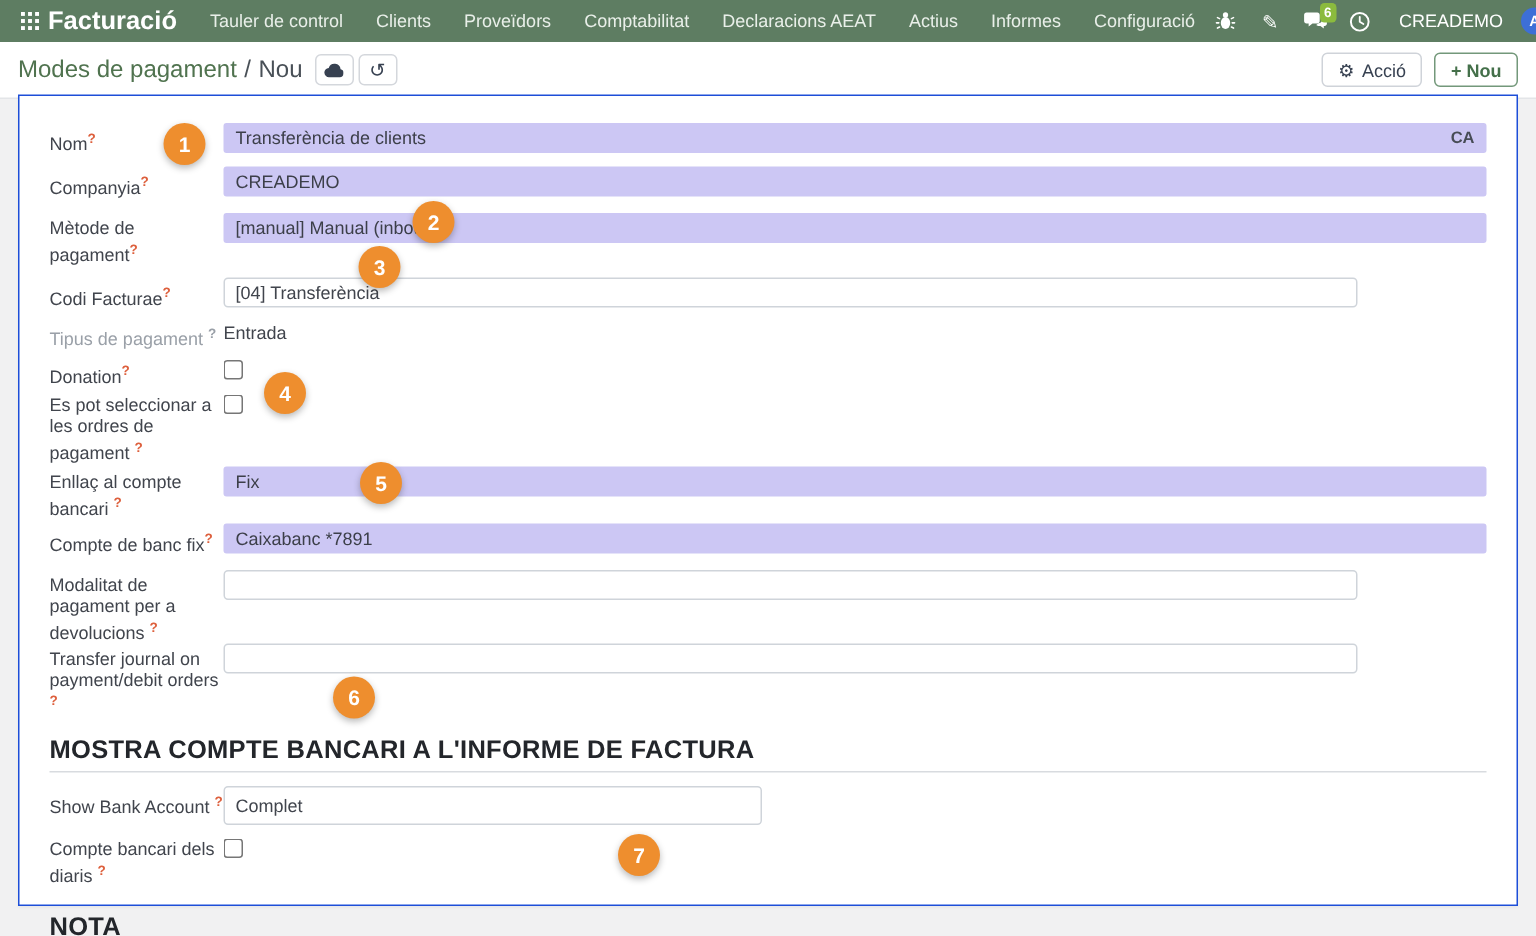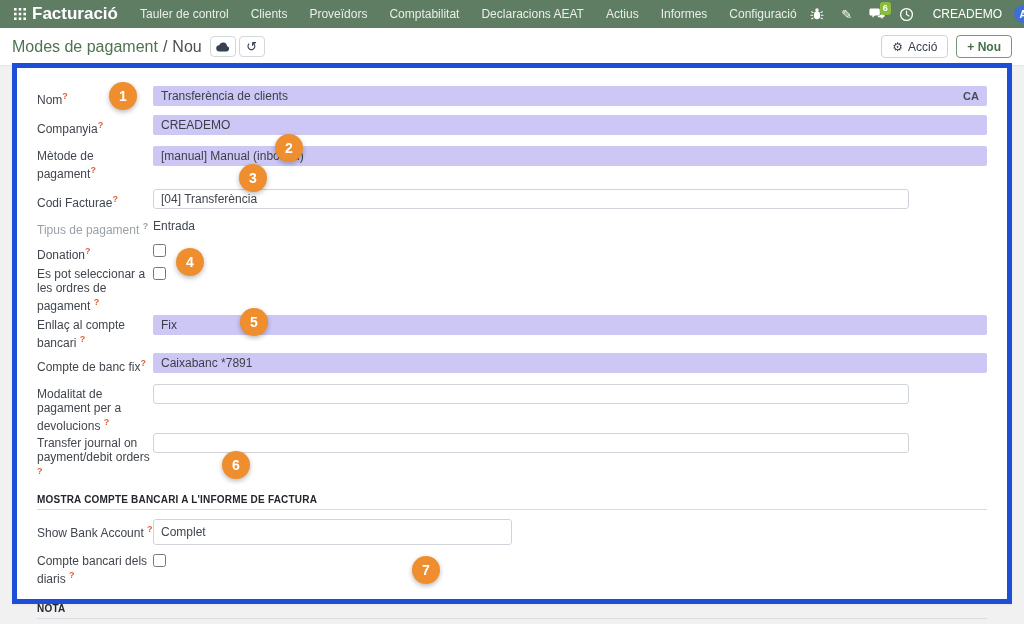--- a/index.html
+++ b/index.html
@@ -48,21 +48,21 @@
   .crumb-right { margin-left:auto; display:flex; gap:8px; }
   .btn {
     height:23px; padding:0 10px; background:#fff; border:1px solid #cfd3d9; border-radius:4px;
     font-size:12px; color:#374151; display:flex; align-items:center; gap:5px; cursor:pointer;
   }
   .btn.green { border-color:#73987a; color:#44704a; font-weight:bold; }
 
   
   .sheet {
     position:absolute; left:12px; top:63px; width:1000px; height:541px;
-    background:#fff; border:5px solid #1d4ed8; box-shadow:0 1px 2px rgba(0,0,0,.04);
+    background:#fff; border:1px solid #1d4ed8; box-shadow:0 1px 2px rgba(0,0,0,.04);
     padding:18px 20px 0 20px;
   }
   .frow { display:flex; align-items:flex-start; }
   .label {
     width:116px; flex:0 0 116px; font-size:12px; line-height:14px; padding-top:3px;
     color:#41454d; font-weight:500;
   }
   .label sup { color:#dd5f3c; font-size:9px; font-weight:bold; cursor:pointer; }
   .label.muted, .label.muted sup { color:#9aa0a8; }
   .plain-val { font-size:12px; padding-top:3px; color:#41454d; }
@@ -79,21 +79,21 @@
   .tinput.short { width:359px; height:26px; }
   .cbox { width:13px; height:13px; margin-top:3px; accent-color:#5e7d62; cursor:pointer; }
 
   .r-mb8{margin-bottom:8px}.r-mb10{margin-bottom:10px}.r-mb6{margin-bottom:6px}
   .r-mb4{margin-bottom:4px}.r-mb2{margin-bottom:2px}
   .h36{min-height:36px}.h20{min-height:20px}
 
   .section-head {
     margin-top:12px; border-bottom:1px solid #d8dbdf; padding-bottom:4px; margin-bottom:9px;
   }
-  .section-head h3 { font-size:10px; font-weight:bold; color:#23262b; letter-spacing:.2px; }
+  .section-head h3 { font-size:17px; font-weight:bold; color:#23262b; letter-spacing:.2px; }
   .section-head.nota { margin-top:16px; }
 
   
   .annot {
     position:absolute; width:28px; height:28px; border-radius:50%;
     background:#ee8e2e; color:#fff; font-size:14px; font-weight:bold;
     display:flex; align-items:center; justify-content:center;
     box-shadow:0 2px 5px rgba(0,0,0,.28); z-index:50;
   }
   .an1{left:109px;top:82px}.an2{left:275px;top:134px}.an3{left:239px;top:164px}

